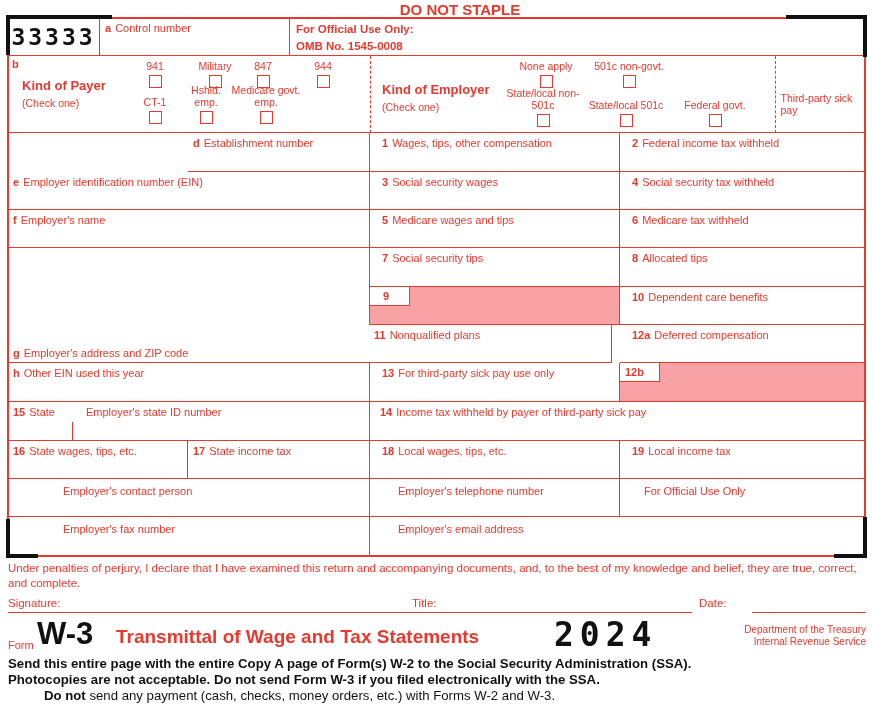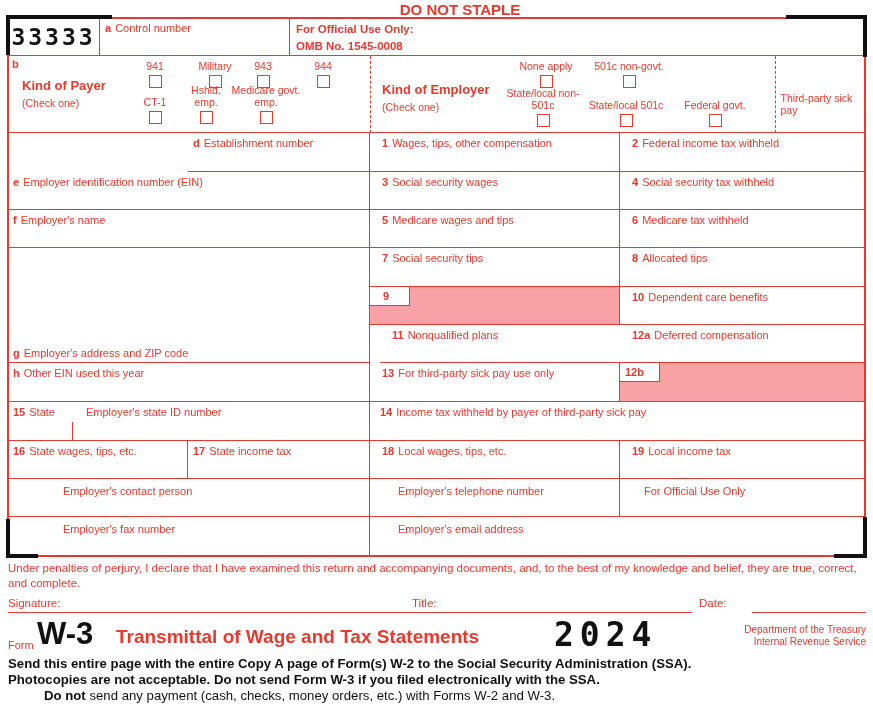--- a/index.html
+++ b/index.html
@@ -85,21 +85,21 @@
     <div class="sec-sub" style="left:14px;top:41px;">(Check one)</div>
     <div class="opt" style="left:118px;top:5px;width:58px;">
       <span class="optl">941</span>
       <span class="cb"></span>
     </div>
     <div class="opt" style="left:178px;top:5px;width:58px;">
       <span class="optl">Military</span>
       <span class="cb"></span>
     </div>
     <div class="opt" style="left:226px;top:5px;width:58px;">
-      <span class="optl">943</span>
+      <span class="optl">847</span>
       <span class="cb"></span>
     </div>
     <div class="opt" style="left:286px;top:5px;width:58px;">
       <span class="optl">944</span>
       <span class="cb"></span>
     </div>
     <div class="opt" style="left:118px;top:41px;width:58px;">
       <span class="optl">CT-1</span>
       <span class="cb"></span>
     </div>
@@ -204,21 +204,21 @@
   </div>
   <div class="cell noR" style="left:620px;top:248px;width:245px;height:39px;">
     <div class="lbl ind"><b class="px">8</b><span>Allocated tips</span></div>
   </div>
   <div class="cell pink" style="left:370px;top:287px;width:250px;height:38px;">
     <div class="chip"><span>9</span></div>
   </div>
   <div class="cell noR" style="left:620px;top:287px;width:245px;height:38px;">
     <div class="lbl ind"><b class="px">10</b><span>Dependent care benefits</span></div>
   </div>
-  <div class="cell" style="left:380px;top:325px;width:250px;height:38px;">
+  <div class="cell" style="left:362px;top:325px;width:250px;height:38px;">
     <div class="lbl ind"><b class="px">11</b><span>Nonqualified plans</span></div>
   </div>
   <div class="cell noR" style="left:620px;top:325px;width:245px;height:38px;">
     <div class="lbl ind"><b class="px">12a</b><span>Deferred compensation</span></div>
   </div>
   <div class="cell" style="left:370px;top:363px;width:250px;height:39px;">
     <div class="lbl ind"><b class="px">13</b><span>For third-party sick pay use only</span></div>
   </div>
   <div class="cell pink noR" style="left:620px;top:363px;width:245px;height:39px;">
     <div class="chip w12b"><span>12b</span></div>

